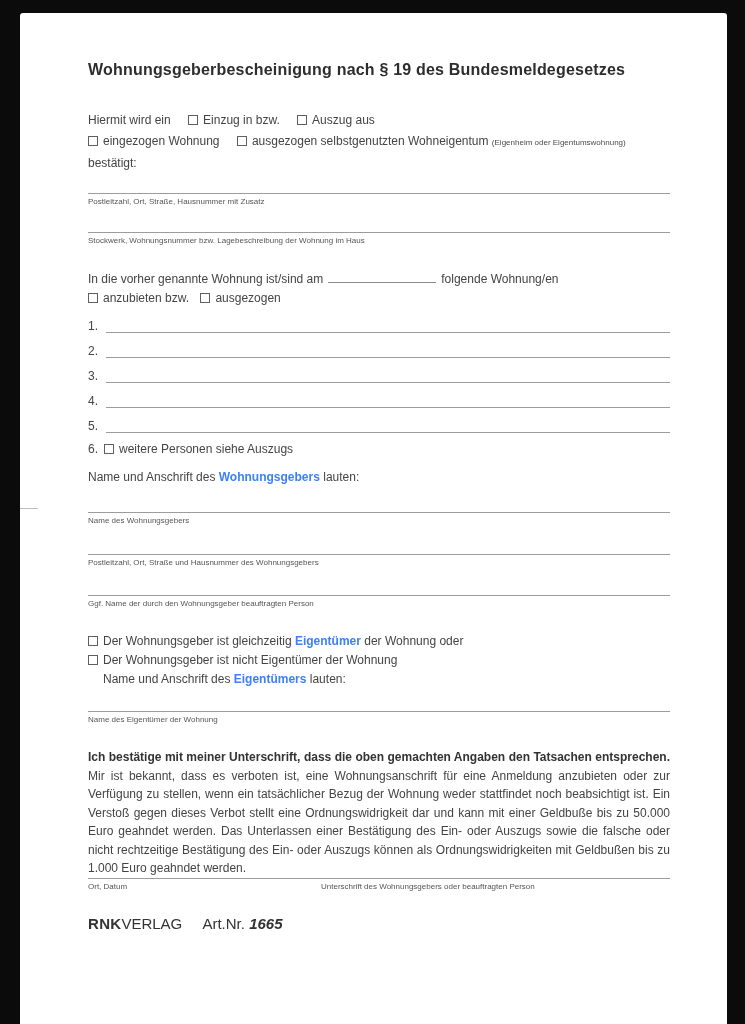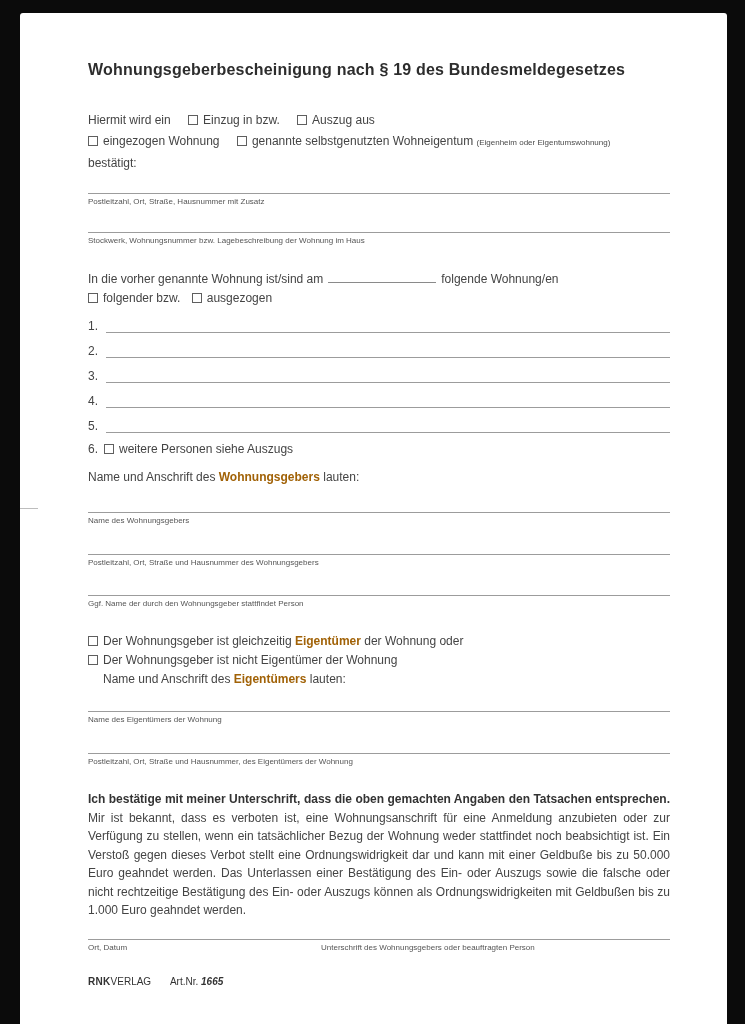--- a/index.html
+++ b/index.html
@@ -73,40 +73,40 @@
     margin-left: 2px;
   }
   .person-row-last {
     display: flex;
     align-items: center;
     margin-top: 9px;
     font-size: 12px; color: #444;
   }
   .person-row-last .num { width: 16px; flex: none; }
   .section-heading { margin-top: 14px; font-size: 12px; color: #444; }
-  .section-heading b, .owner-block b { color: #a16207; }
+  .section-heading b, .owner-block b { color: #3b82f6; }
   .owner-block { margin-top: 24px; font-size: 12px; line-height: 19px; color: #444; }
   .owner-heading-indent { margin-left: 15px; }
   .owner-field-first { margin-top: 22px; }
   .owner-field-second { margin-top: 29px; }
   .landlord-field-2 { margin-top: 29px; }
   .landlord-field-3 { margin-top: 28px; }
   .declaration {
     margin-top: 24px;
     font-size: 12px;
     line-height: 18.5px;
     text-align: justify;
     color: #444;
   }
   .declaration .lead { font-weight: bold; color: #333; }
-  .signature { margin-top: 19px; }
+  .signature { }
   .signature .line { height: 1px; background: #9c9c9c; }
   .sig-labels { position: relative; margin-top: 3px; font-size: 8px; color: #555; height: 12px; }
   .sig-right { position: absolute; left: 233px; top: 0; }
-  .footer { margin-top: 21px; font-size: 10px; color: #333; }
+  .footer { margin-top: 21px; font-size: 15px; color: #333; }
   .footer .rnk { font-weight: bold; letter-spacing: 0.3px; }
   .footer .artnr { margin-left: 16px; }
   .footer .artno { font-weight: bold; font-style: italic; }
 </style>
 </head>
 <body>
 
 <div class="page">
   <div class="fold-mark"></div>
   <div class="content">
@@ -114,42 +114,42 @@
     <div class="title">Wohnungsgeberbescheinigung nach § 19 des Bundesmeldegesetzes</div>
 
     <div class="intro">
       <div>
         <span>Hiermit wird ein</span>
         <span class="cb gap-left"></span><span>Einzug in bzw.</span>
         <span class="cb gap-left"></span><span>Auszug aus</span>
       </div>
       <div>
         <span class="cb"></span><span>eingezogen Wohnung</span>
-        <span class="cb gap-left"></span><span>genannte selbstgenutzten Wohneigentum</span>
+        <span class="cb gap-left"></span><span>ausgezogen selbstgenutzten Wohneigentum</span>
         <span class="small-note">(Eigenheim oder Eigentumswohnung)</span>
       </div>
       <div>bestätigt:</div>
     </div>
 
     <div class="field field-first">
       <div class="line"></div>
       <div class="flabel">Postleitzahl, Ort, Straße, Hausnummer mit Zusatz</div>
     </div>
 
     <div class="field">
       <div class="line"></div>
       <div class="flabel">Stockwerk, Wohnungsnummer bzw. Lagebeschreibung der Wohnung im Haus</div>
     </div>
 
     <div class="move-section">
       <div>
         <span>In die vorher genannte Wohnung ist/sind am</span><span class="date-blank"></span><span>folgende Wohnung/en</span>
       </div>
       <div>
-        <span class="cb"></span><span>folgender bzw.</span>
+        <span class="cb"></span><span>anzubieten bzw.</span>
         <span class="cb" style="margin-left:8px"></span><span>ausgezogen</span>
       </div>
     </div>
 
     <div class="persons">
       <div class="person-row">
         <span class="num">1.</span>
         <span class="pline"></span>
       </div>
       <div class="person-row">
@@ -184,46 +184,42 @@
     <div class="field" style="margin-top:28px">
       <div class="line"></div>
       <div class="flabel">Name des Wohnungsgebers</div>
     </div>
     <div class="field landlord-field-2">
       <div class="line"></div>
       <div class="flabel">Postleitzahl, Ort, Straße und Hausnummer des Wohnungsgebers</div>
     </div>
     <div class="field landlord-field-3">
       <div class="line"></div>
-      <div class="flabel">Ggf. Name der durch den Wohnungsgeber stattfindet Person</div>
+      <div class="flabel">Ggf. Name der durch den Wohnungsgeber beauftragten Person</div>
     </div>
 
     <div class="owner-block">
       <div>
         <span class="cb"></span><span>Der Wohnungsgeber ist gleichzeitig</span>
         <b>Eigentümer</b>
         <span>der Wohnung oder</span>
       </div>
       <div>
         <span class="cb"></span><span>Der Wohnungsgeber ist nicht Eigentümer der Wohnung</span>
       </div>
       <div class="owner-heading-indent">
         <span>Name und Anschrift des</span>
         <b>Eigentümers</b>
         <span>lauten:</span>
       </div>
     </div>
 
     <div class="field owner-field-first">
       <div class="line"></div>
-      <div class="flabel">Name des Eigentümers der Wohnung</div>
-    </div>
-    <div class="field owner-field-second">
-      <div class="line"></div>
-      <div class="flabel">Postleitzahl, Ort, Straße und Hausnummer, des Eigentümers der Wohnung</div>
+      <div class="flabel">Name des Eigentümer der Wohnung</div>
     </div>
 
     <div class="declaration">
       <span class="lead">Ich bestätige mit meiner Unterschrift, dass die oben gemachten Angaben den Tatsachen entsprechen.</span><span> Mir ist bekannt, dass es verboten ist, eine Wohnungsanschrift für eine Anmeldung anzubieten oder zur Verfügung zu stellen, wenn ein tatsächlicher Bezug der Wohnung weder stattfindet noch beabsichtigt ist. Ein Verstoß gegen dieses Verbot stellt eine Ordnungswidrigkeit dar und kann mit einer Geldbuße bis zu 50.000 Euro geahndet werden. Das Unterlassen einer Bestätigung des Ein- oder Auszugs sowie die falsche oder nicht rechtzeitige Bestätigung des Ein- oder Auszugs können als Ordnungswidrigkeiten mit Geldbußen bis zu 1.000 Euro geahndet werden.</span>
     </div>
 
     <div class="signature">
       <div class="line"></div>
       <div class="sig-labels">
         <span>Ort, Datum</span>

